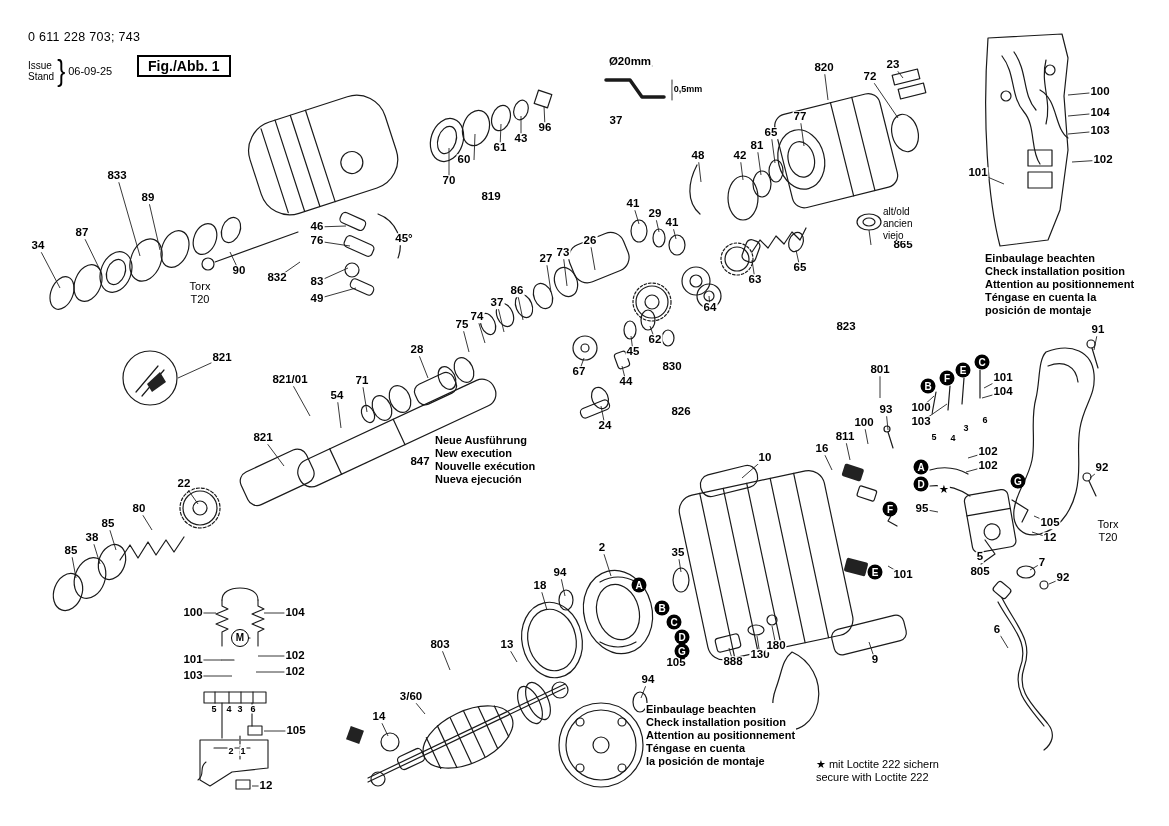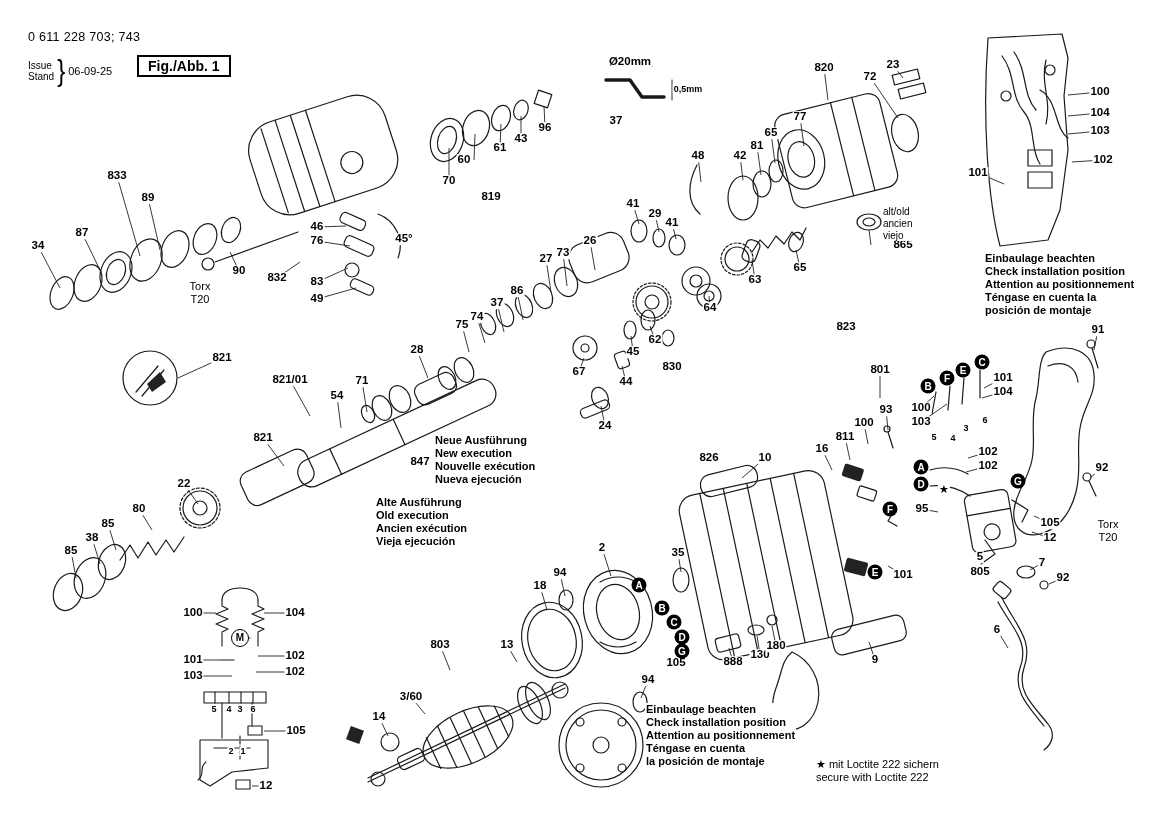--- a/index.html
+++ b/index.html
@@ -439,21 +439,21 @@
       <div class="part-label" style="left: 871px; top: 245px; margin-left: 32px;">865</div>
       <div class="part-label" style="left: 800px; top: 268px;">65</div>
       <div class="part-label" style="left: 755px; top: 280px;">63</div>
       <div class="part-label" style="left: 710px; top: 308px;">64</div>
       <div class="part-label" style="left: 846px; top: 327px;">823</div>
       <div class="part-label" style="left: 655px; top: 340px;">62</div>
       <div class="part-label" style="left: 672px; top: 367px;">830</div>
       <div class="part-label" style="left: 633px; top: 352px;">45</div>
       <div class="part-label" style="left: 626px; top: 382px;">44</div>
       <div class="part-label" style="left: 605px; top: 426px;">24</div>
-      <div class="part-label" style="left: 709px; top: 412px; margin-top: 46px;">826</div>
+      <div class="part-label" style="left: 681px; top: 412px;">826</div>
       <div class="part-label" style="left: 579px; top: 372px;">67</div>
       <div class="part-label" style="left: 880px; top: 370px;">801</div>
       <div class="part-label" style="left: 886px; top: 410px;">93</div>
       <div class="part-label" style="left: 864px; top: 423px;">100</div>
       <div class="part-label" style="left: 845px; top: 437px;">811</div>
       <div class="part-label" style="left: 822px; top: 449px;">16</div>
       <div class="part-label" style="left: 765px; top: 458px;">10</div>
       <div class="part-label" style="left: 602px; top: 548px;">2</div>
       <div class="part-label" style="left: 678px; top: 553px;">35</div>
       <div class="part-label" style="left: 560px; top: 573px;">94</div>
@@ -527,26 +527,20 @@
         <div>alt/old</div>
         <div>ancien</div>
         <div>viejo</div>
       </div>
       <div class="note bold" style="left: 434px; top: 434px;">
         <div>Neue Ausführung</div>
         <div>New execution</div>
         <div>Nouvelle exécution</div>
         <div>Nueva ejecución</div>
       </div>
-      <div class="note bold" style="left: 375px; top: 496px;">
-        <div>Alte Ausführung</div>
-        <div>Old execution</div>
-        <div>Ancien exécution</div>
-        <div>Vieja ejecución</div>
-      </div>
       <div class="note bold" style="left: 984px; top: 252px;">
         <div>Einbaulage beachten</div>
         <div>Check installation position</div>
         <div>Attention au positionnement</div>
         <div>Téngase en cuenta la</div>
         <div>posición de montaje</div>
       </div>
       <div class="note bold" style="left: 645px; top: 703px;">
         <div>Einbaulage beachten</div>
         <div>Check installation position</div>

